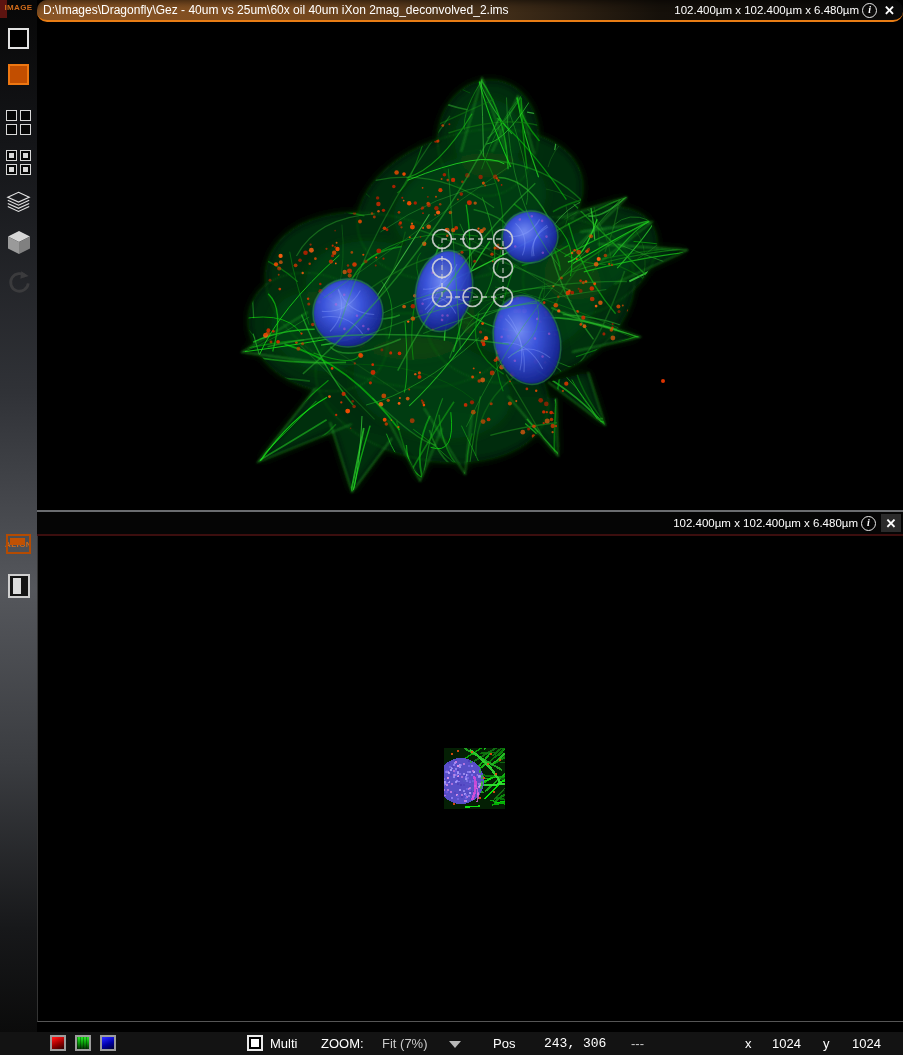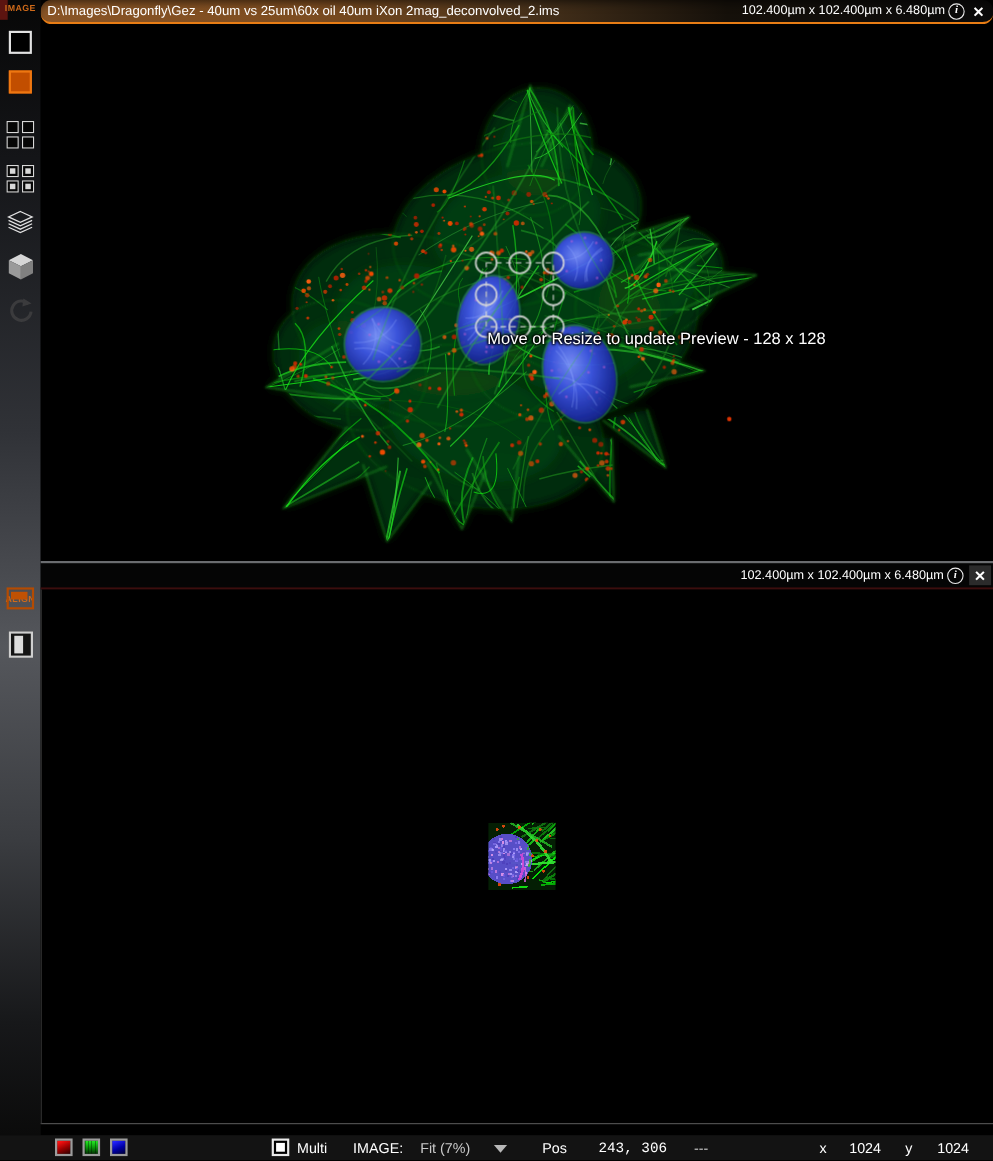--- a/index.html
+++ b/index.html
@@ -793,21 +793,20 @@
         <rect x="17" y="17" width="61" height="58" fill="none" stroke="#d9d9d9" stroke-width="1.3" stroke-dasharray="5 4" opacity="0.85"></rect>
         <circle cx="17" cy="17" r="9.5" fill="rgba(10,10,10,0.12)" stroke="#d9d9d9" stroke-width="1.7" opacity="0.88"></circle>
         <circle cx="47.5" cy="17" r="9.5" fill="rgba(10,10,10,0.12)" stroke="#d9d9d9" stroke-width="1.7" opacity="0.88"></circle>
         <circle cx="78" cy="17" r="9.5" fill="rgba(10,10,10,0.12)" stroke="#d9d9d9" stroke-width="1.7" opacity="0.88"></circle>
         <circle cx="17" cy="46" r="9.5" fill="rgba(10,10,10,0.12)" stroke="#d9d9d9" stroke-width="1.7" opacity="0.88"></circle>
         <circle cx="78" cy="46" r="9.5" fill="rgba(10,10,10,0.12)" stroke="#d9d9d9" stroke-width="1.7" opacity="0.88"></circle>
         <circle cx="17" cy="75" r="9.5" fill="rgba(10,10,10,0.12)" stroke="#d9d9d9" stroke-width="1.7" opacity="0.88"></circle>
         <circle cx="47.5" cy="75" r="9.5" fill="rgba(10,10,10,0.12)" stroke="#d9d9d9" stroke-width="1.7" opacity="0.88"></circle>
         <circle cx="78" cy="75" r="9.5" fill="rgba(10,10,10,0.12)" stroke="#d9d9d9" stroke-width="1.7" opacity="0.88"></circle>
       </svg>
-    <div class="overlay-label">Move or Resize to update Preview - 128 x 128</div>
   </div>
 
   <div class="header2">
     <div class="dim-text">102.400µm x 102.400µm x 6.480µm</div>
     <div class="info-btn">i</div>
     <div class="close-box">✕</div>
   </div>
 
   <div class="viewport2">
     <div id="preview-thumb" style="position:absolute;left:406px;top:212px;width:61px;height:61px;">
@@ -1018,21 +1017,21 @@
   </div>
 
   <div class="statusbar">
     <div class="sw red"></div>
     <div class="sw green"></div>
     <div class="sw blue"></div>
 
     <div class="chk"></div>
     <span style="left:270px;">Multi</span>
 
-    <span style="left:321px;">IMAGE:</span>
+    <span style="left:321px;">ZOOM:</span>
     <span style="left:382px;" class="dim-val">Fit (7%)</span>
     <div class="caret"></div>
 
     <span style="left:493px;">Pos</span>
     <span style="left:544px;font-family:Liberation Mono, monospace;">243, 306</span>
     <span style="left:631px;" class="dim-val">---</span>
 
     <span style="left:745px;">x</span>
     <span style="left:772px;">1024</span>
     <span style="left:823px;">y</span>

